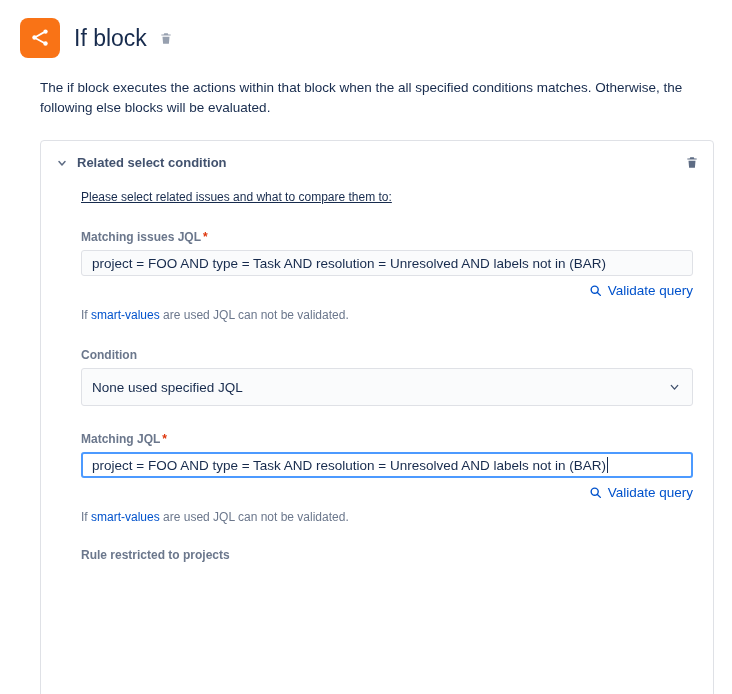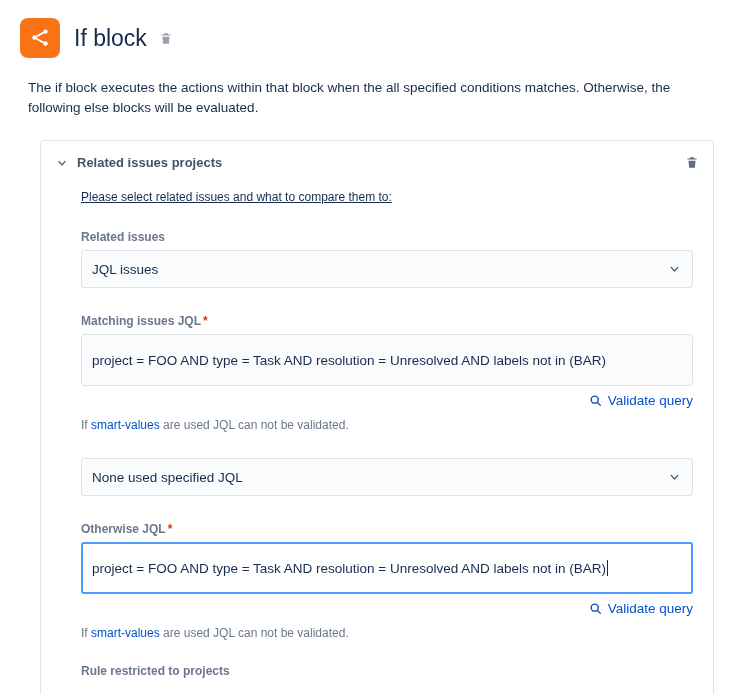--- a/index.html
+++ b/index.html
@@ -47,21 +47,21 @@
   .title-trash {
     margin-left: 12px;
     color: #97a0af;
     display: flex;
     align-items: center;
     cursor: pointer;
   }
 
   
   .description {
-    margin: 20px 22px 0 28px;
+    margin: 20px 22px 0 40px;
     font-size: 13.5px;
     line-height: 20px;
     color: #172b4d;
     max-width: 660px;
   }
 
   
   .card {
     margin: 22px 18px 0 40px;
     border: 1px solid #dfe1e6;
@@ -133,21 +133,21 @@
   .select .caret {
     position: absolute;
     right: 11px;
     top: 50%;
     transform: translateY(-50%);
     color: #42526e;
     display: flex;
   }
 
   .text-input {
-    height: 52px;
+    height: 26px;
     border: 1px solid #dfe1e6;
     border-radius: 3px;
     background: #fafbfc;
     display: flex;
     align-items: center;
     padding: 0 10px;
     font-size: 13.5px;
     color: #172b4d;
     cursor: text;
     overflow: hidden;
@@ -226,43 +226,32 @@
   <div class="description">The if block executes the actions within that block when the all specified conditions matches. Otherwise, the following else blocks will be evaluated.</div>
 
   <div class="card">
 
     <div class="card-head">
       <div class="chev">
         <svg width="12" height="12" viewBox="0 0 24 24" fill="none" stroke="currentColor" stroke-width="3" stroke-linecap="round" stroke-linejoin="round">
           <polyline points="6 9 12 16 18 9"></polyline>
         </svg>
       </div>
-      <div class="card-title">Related issues projects</div>
+      <div class="card-title">Related select condition</div>
       <div class="card-trash">
         <svg width="14" height="15" viewBox="0 0 24 24" fill="currentColor">
           <path d="M9 3h6l1 2h4v2H4V5h4l1-2zm-3 6h12l-1 12H7L6 9z"></path>
         </svg>
       </div>
     </div>
 
     <div class="card-body">
 
       <div class="intro">Please select related issues and what to compare them to:</div>
 
-      <div class="field">
-        <div class="field-label">Related issues</div>
-        <div class="select">
-          <span>JQL issues</span>
-          <span class="caret">
-            <svg width="13" height="13" viewBox="0 0 24 24" fill="none" stroke="currentColor" stroke-width="2.4" stroke-linecap="round" stroke-linejoin="round">
-              <polyline points="6 9 12 16 18 9"></polyline>
-            </svg>
-          </span>
-        </div>
-      </div>
 
       <div class="field">
         <div class="field-label">
           <span>Matching issues JQL</span><span class="req">*</span>
         </div>
         <div class="text-input">
           <span>project = FOO AND type = Task AND resolution = Unresolved AND labels not in (BAR)</span>
         </div>
         <div class="validate-row">
           <span class="search-ico">
@@ -272,33 +261,34 @@
             </svg>
           </span>
           <span class="validate-link">Validate query</span>
         </div>
         <div class="hint">
           <span>If </span><a>smart-values</a><span> are used JQL can not be validated.</span>
         </div>
       </div>
 
       <div class="field">
+        <div class="field-label">Condition</div>
         <div class="select">
           <span>None used specified JQL</span>
           <span class="caret">
             <svg width="13" height="13" viewBox="0 0 24 24" fill="none" stroke="currentColor" stroke-width="2.4" stroke-linecap="round" stroke-linejoin="round">
               <polyline points="6 9 12 16 18 9"></polyline>
             </svg>
           </span>
         </div>
       </div>
 
       <div class="field">
         <div class="field-label">
-          <span>Otherwise JQL</span><span class="req">*</span>
+          <span>Matching JQL</span><span class="req">*</span>
         </div>
         <div class="text-input focused">
           <span>project = FOO AND type = Task AND resolution = Unresolved AND labels not in (BAR)</span>
             <span class="caret-bar"></span>
         </div>
         <div class="validate-row">
           <span class="search-ico">
             <svg width="13" height="13" viewBox="0 0 24 24" fill="none" stroke="currentColor" stroke-width="2.6" stroke-linecap="round">
               <circle cx="10.5" cy="10.5" r="6.5"></circle>
               <line x1="15.5" y1="15.5" x2="21" y2="21"></line>

